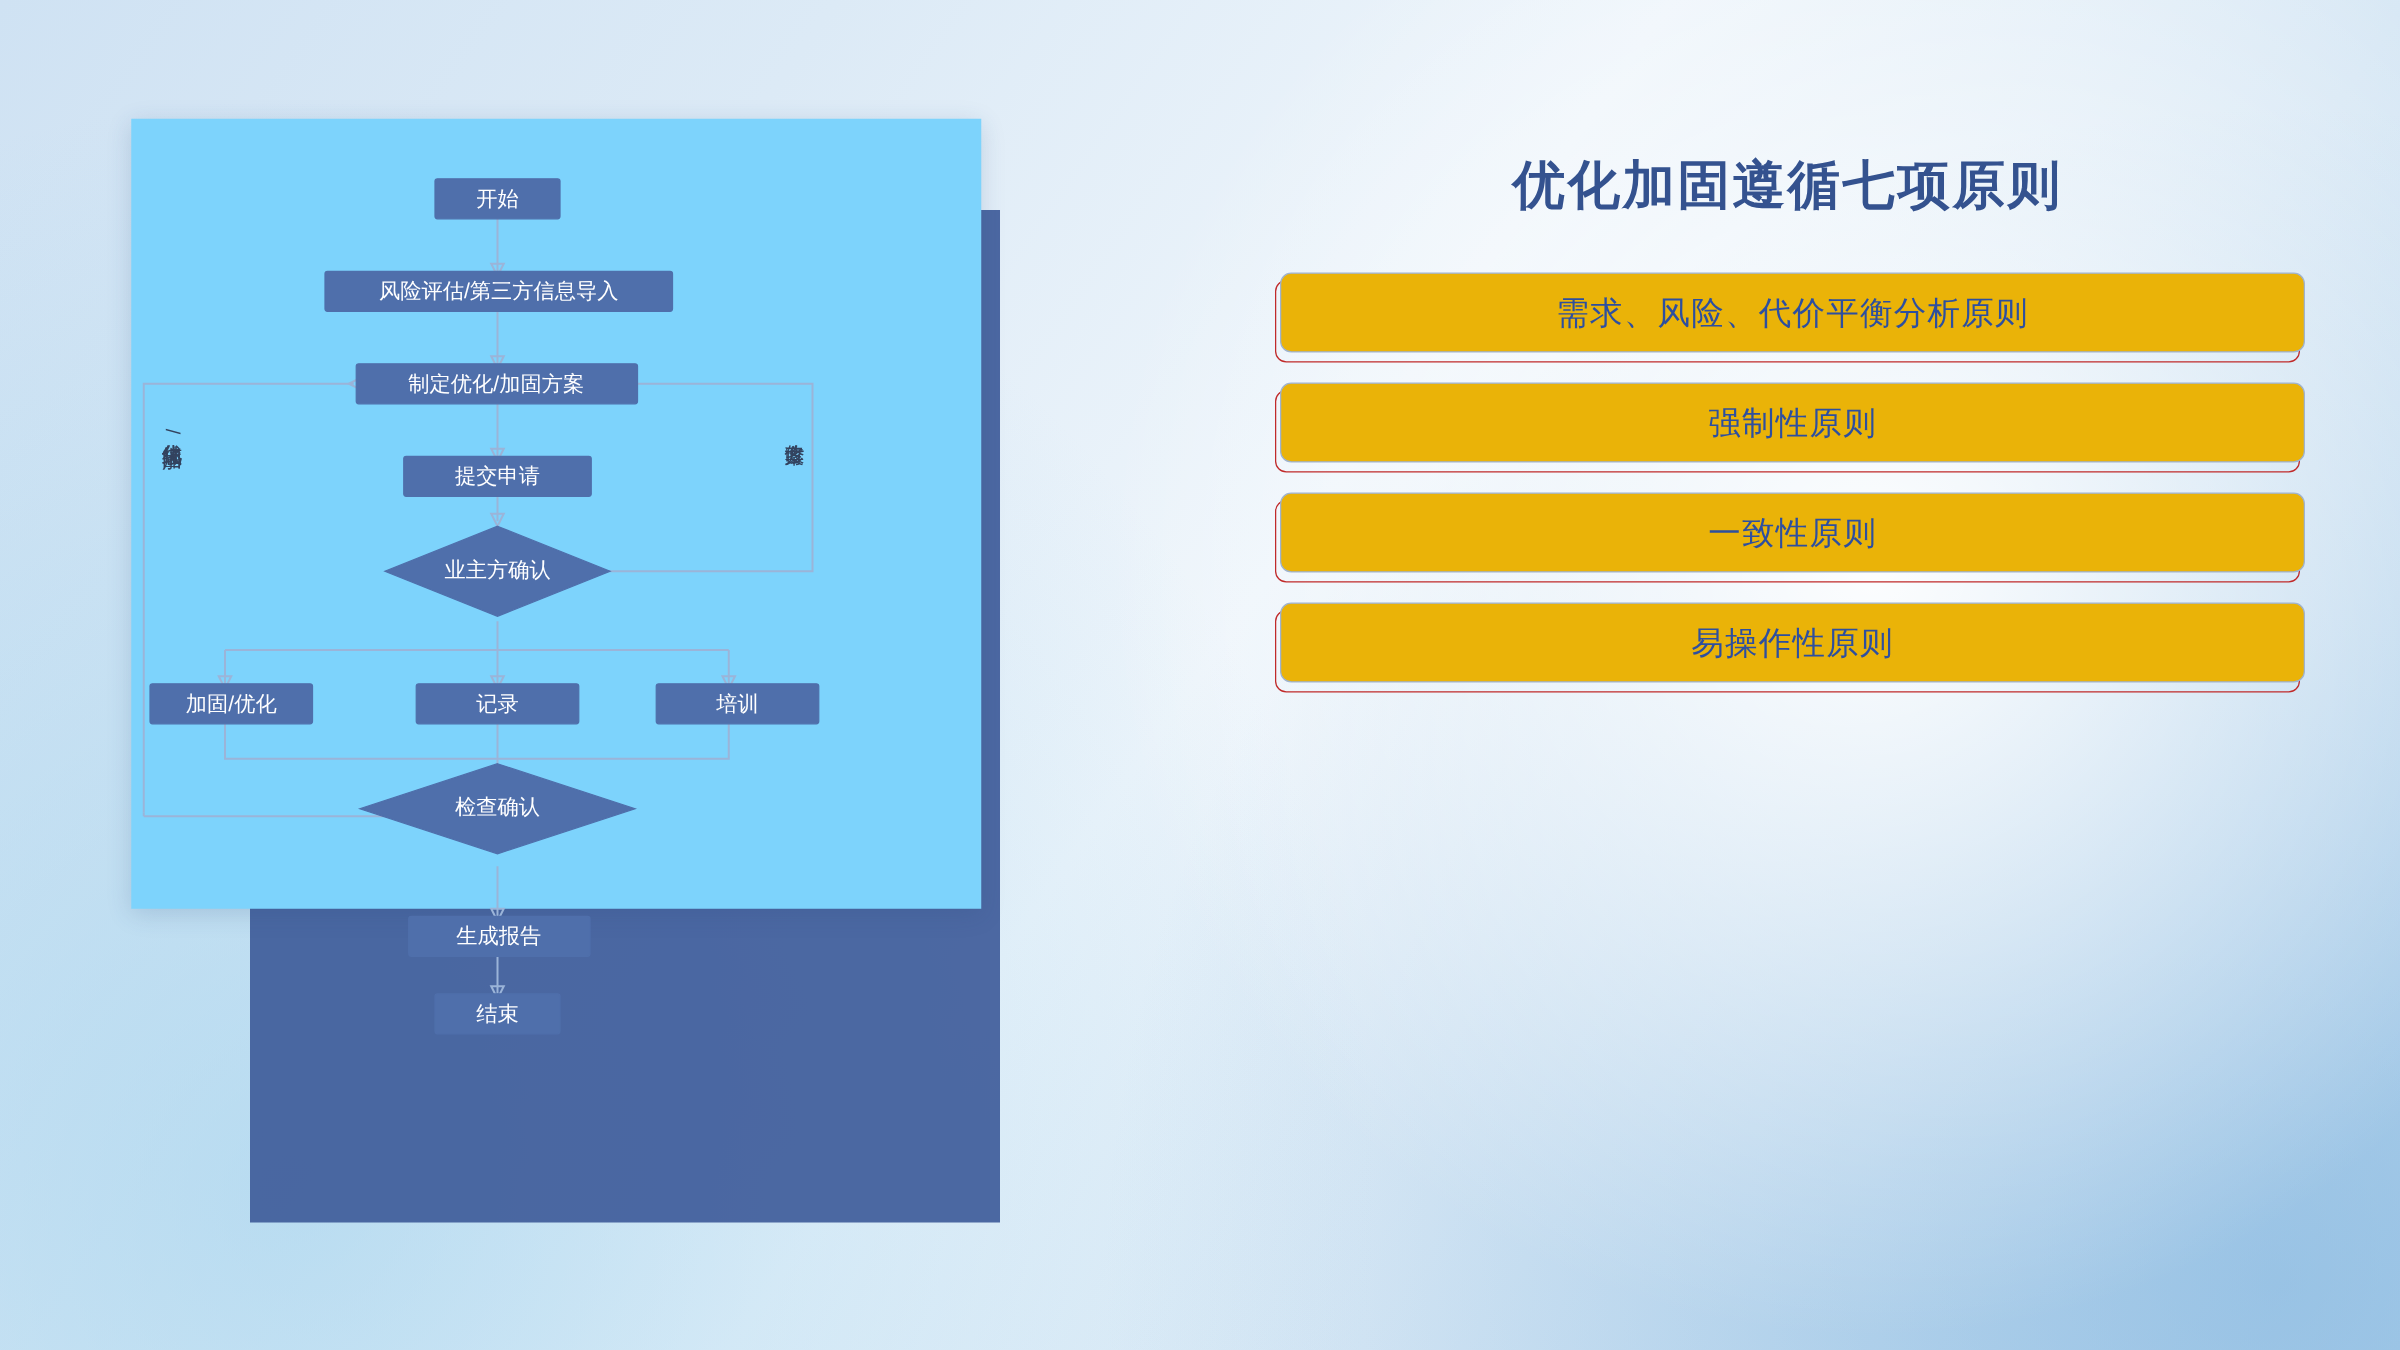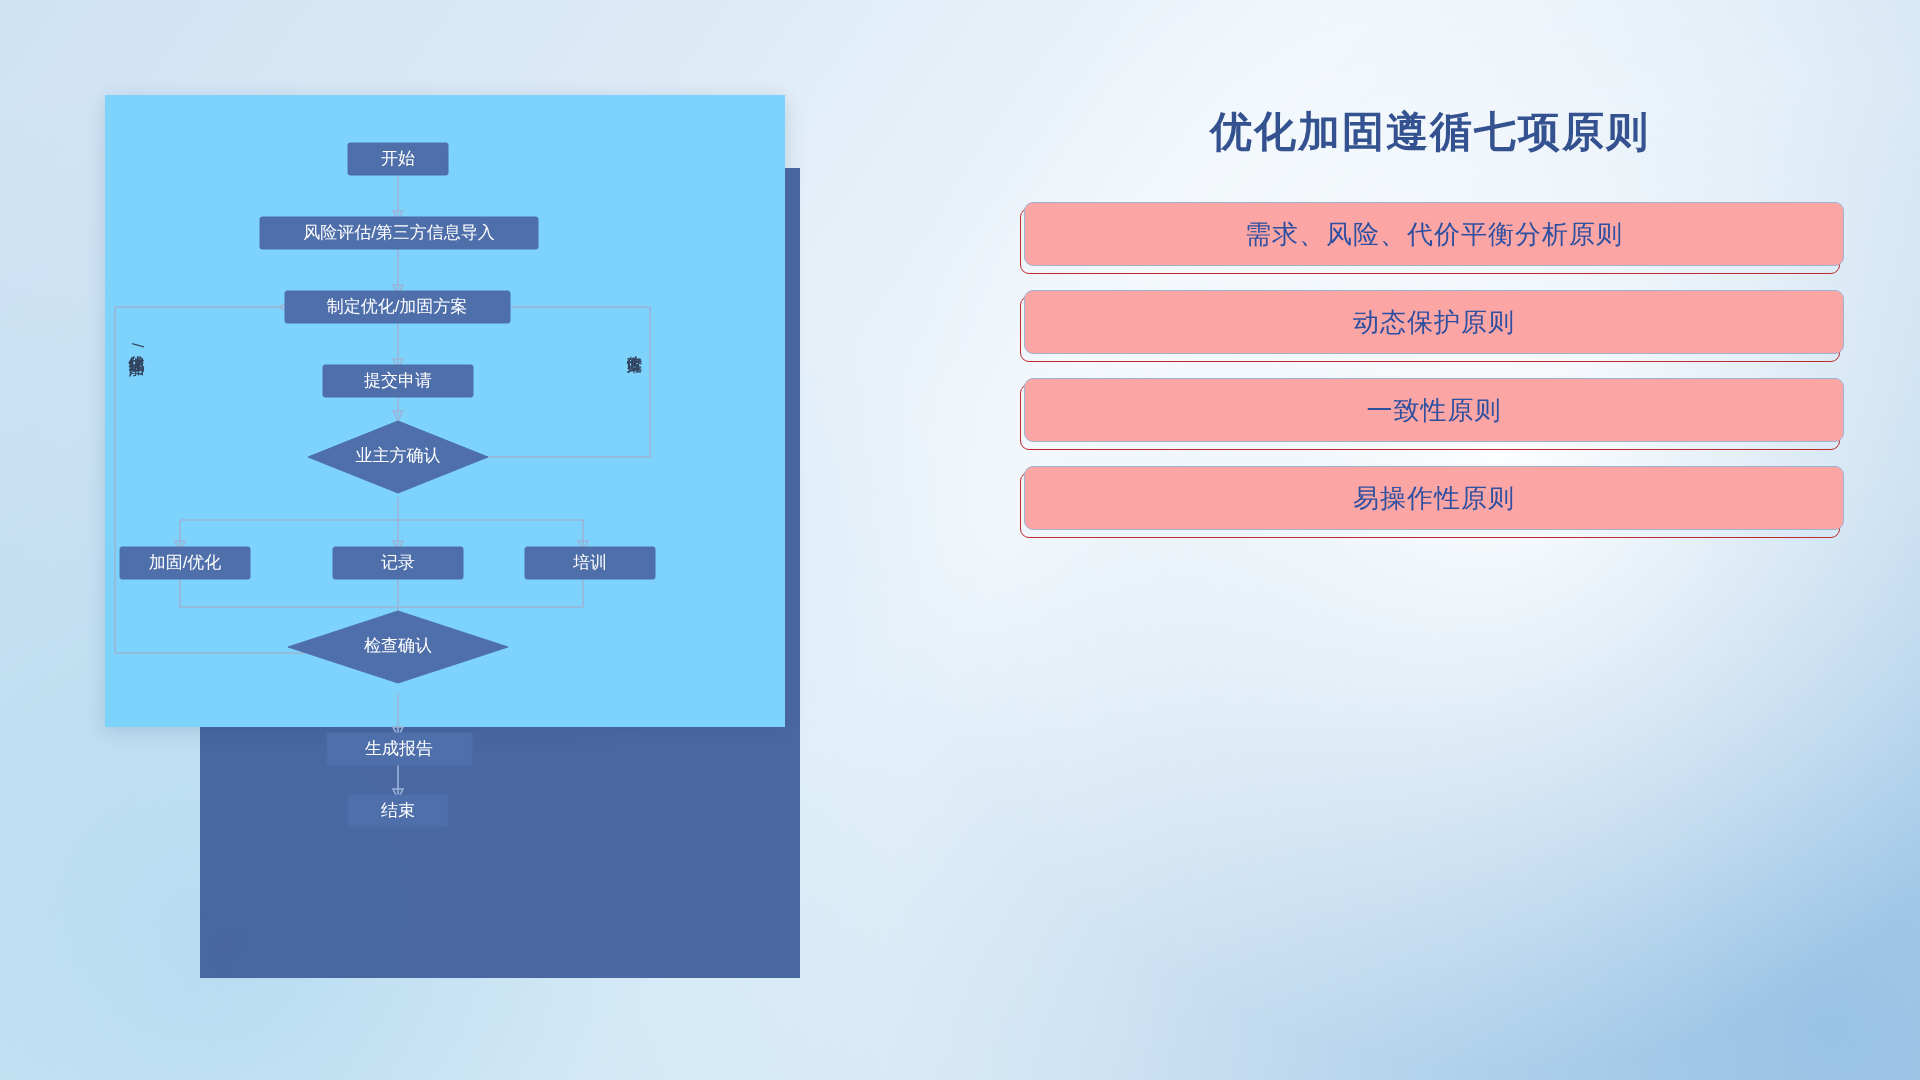--- a/index.html
+++ b/index.html
@@ -63,21 +63,21 @@
     top: 100px;
     width: 820px;
     height: 900px;
   }
   #right-title {
     text-align: center;
     font-size: 42px;
     font-weight: bold;
     color: #34528f;
     letter-spacing: 2px;
-    margin: 4px 0 42px 0;
+    margin: 20px 0 42px 0;
   }
   .principle-item {
     position: relative;
     height: 66px;
     margin-bottom: 22px;
   }
   .principle-accent {
     position: absolute;
     left: 0;
     top: 6px;
@@ -86,21 +86,21 @@
     border: 1.6px solid #c02a2a;
     border-radius: 9px;
     box-sizing: border-box;
   }
   .principle-box {
     position: absolute;
     left: 4px;
     top: 0;
     width: 100%;
     height: 64px;
-    background: #fca5a5;
+    background: #eab308;
     border: 1.4px solid #9fb3cf;
     border-radius: 9px;
     box-sizing: border-box;
     display: flex;
     align-items: center;
     justify-content: center;
     color: #2d4fa0;
     font-size: 26px;
     letter-spacing: 1px;
   }
@@ -222,21 +222,21 @@
   <div id="right-title">优化加固遵循七项原则</div>
 
   <div class="principle-item">
     <div class="principle-accent"></div>
     <div class="principle-box">需求、风险、代价平衡分析原则</div>
   </div>
 
 
   <div class="principle-item">
     <div class="principle-accent"></div>
-    <div class="principle-box">动态保护原则</div>
+    <div class="principle-box">强制性原则</div>
   </div>
 
 
   <div class="principle-item">
     <div class="principle-accent"></div>
     <div class="principle-box">一致性原则</div>
   </div>
 
 
   <div class="principle-item">

